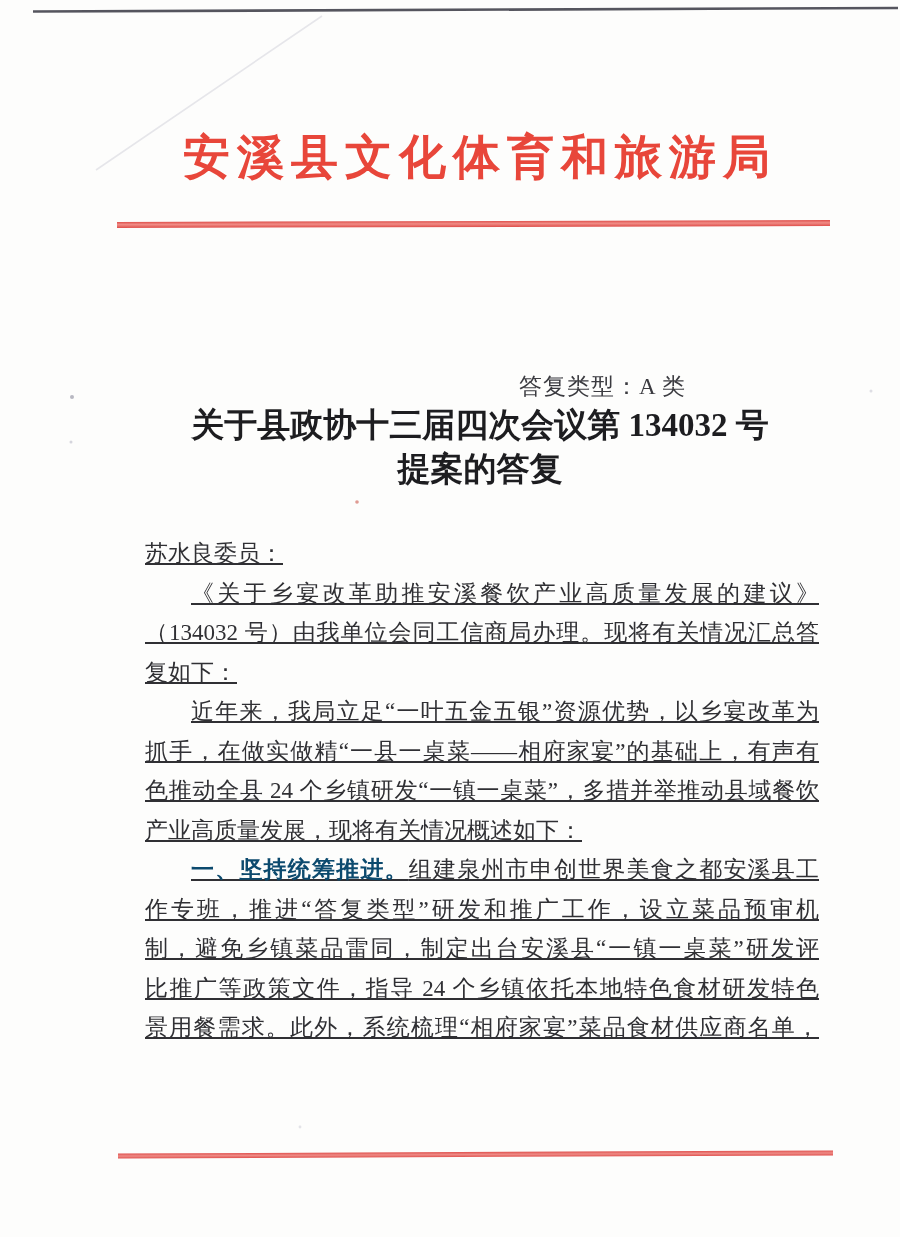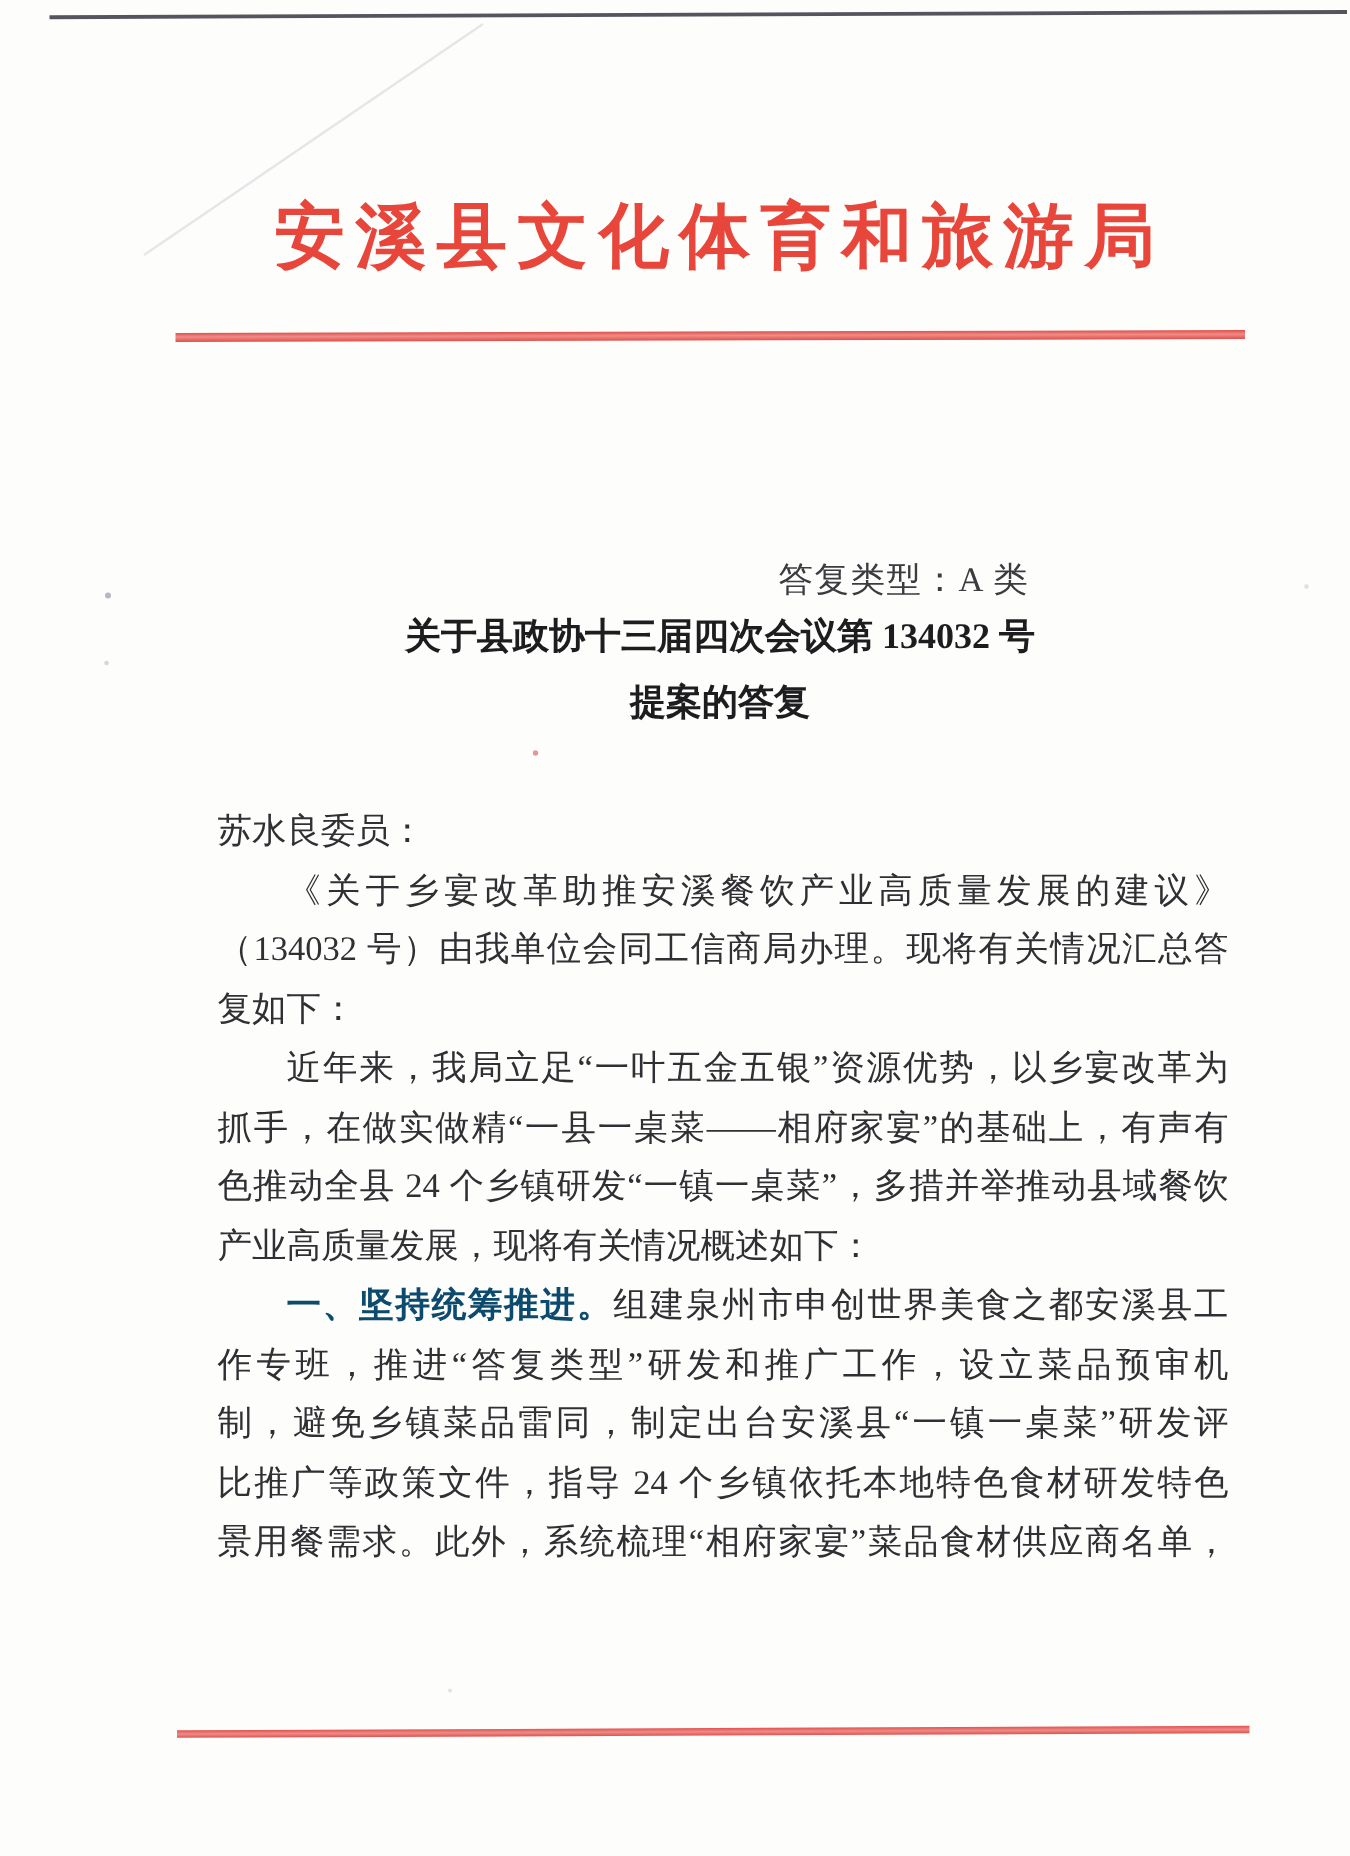--- a/index.html
+++ b/index.html
@@ -63,38 +63,39 @@
     white-space: nowrap;
     margin-top: 36px;
   }
   .doc-title {
     position: absolute;
     left: 90px;
     top: 403px;
     width: 780px;
     text-align: center;
     font-weight: 700;
-    font-size: 24px;
+    font-size: 33px;
     line-height: 44px;
     color: #1d1d20;
   }
   .doc-body {
     position: absolute;
     left: 145px;
     top: 534px;
     width: 674px;
     font-size: 23px;
     line-height: 39.5px;
     color: #303034;
   }
   .body-line {
     width: 674px;
     text-align: justify;
     text-align-last: left;
     white-space: nowrap;
+    text-decoration: underline;
   }
   .body-line.flush {
     white-space: normal;
     text-align-last: justify;
   }
   .body-line.indent {
     box-sizing: border-box;
     padding-left: 46px;
   }
   .body-line b { font-weight: 700; color: #0c4a6e; }

